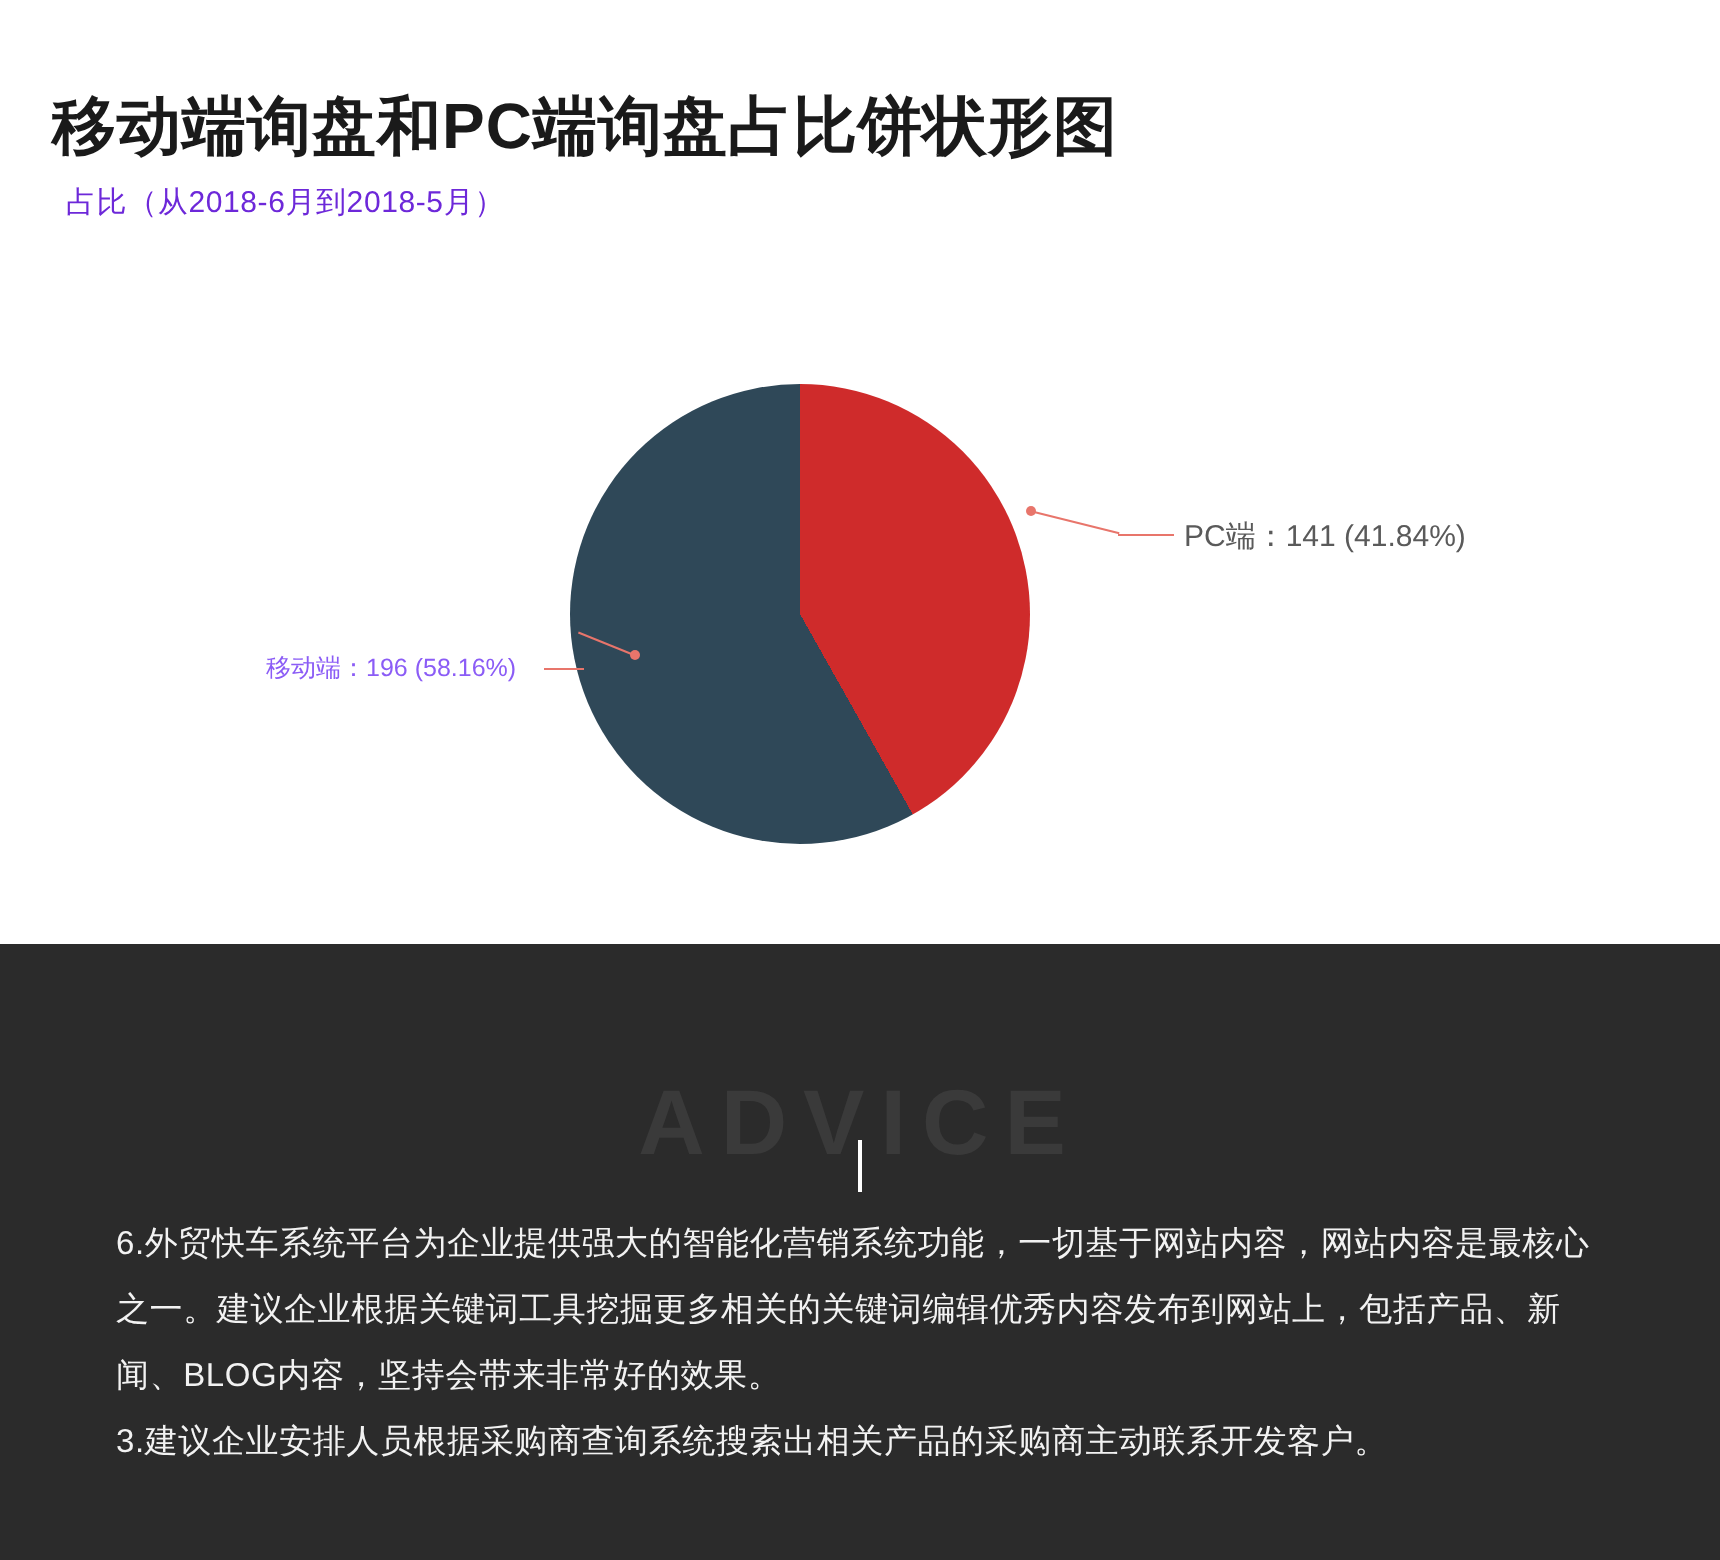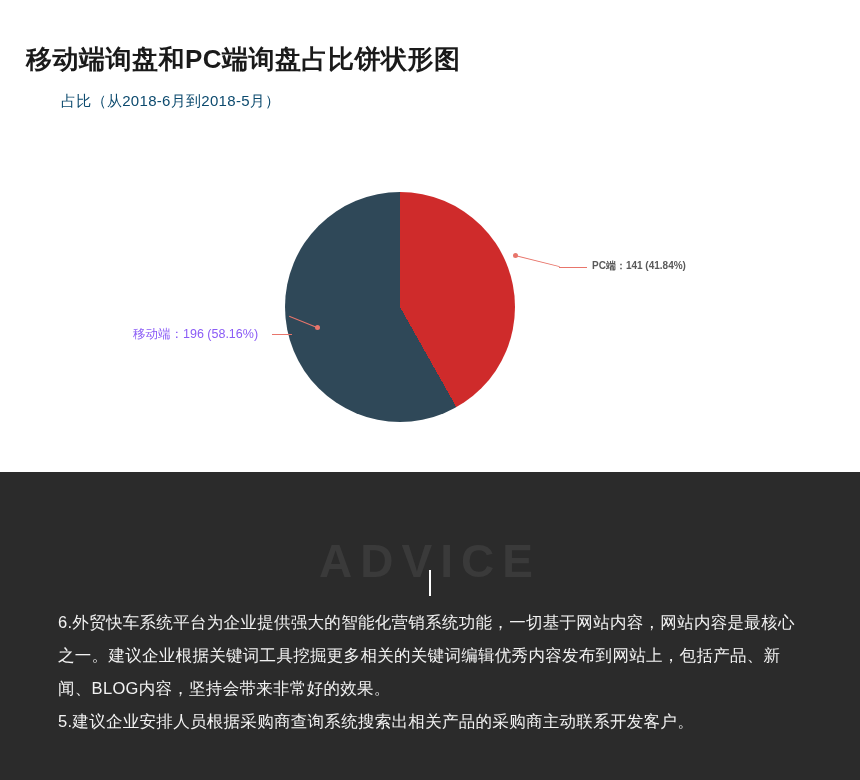--- a/index.html
+++ b/index.html
@@ -21,33 +21,32 @@
   .chart-section {
     position: relative;
     width: 860px;
     height: 472px;
     background: #ffffff;
   }
   .chart-title {
     position: absolute;
     left: 26px;
     top: 42px;
-    font-size: 26px;
+    font-size: 32px;
     font-weight: bold;
     color: #1a1a1a;
     letter-spacing: 0.5px;
   }
   .chart-subtitle {
     position: absolute;
     left: 33px;
     top: 92px;
     font-size: 15px;
-    color: #0c4a6e;
+    color: #6d28d9;
     letter-spacing: 0.3px;
-    margin-left: 28px;
   }
 
   .pie-wrap {
     position: absolute;
     left: 285px;
     top: 192px;
     width: 230px;
     height: 230px;
   }
   .pie {
@@ -60,24 +59,23 @@
 
   
   .leader {
     position: absolute;
     background: #e8756b;
   }
   .label-pc {
     position: absolute;
     left: 592px;
     top: 259px;
-    font-size: 10px;
+    font-size: 15px;
     color: #5a5a5a;
     white-space: nowrap;
-    font-weight: bold;
   }
   .label-mobile {
     position: absolute;
     left: 133px;
     top: 326px;
     font-size: 12.5px;
     color: #8b5cf6;
     white-space: nowrap;
   }
   .dot {
@@ -164,17 +162,17 @@
     <div class="dot" style="left:315px; top:325px;"></div>
     <div class="label-mobile">移动端：196 (58.16%)</div>
 
   </div>
 
   <div class="advice-section">
     <div class="ghost" style="top:62px;">ADVICE</div>
     <div class="divider"></div>
     <div class="advice-body">
       <p>6.外贸快车系统平台为企业提供强大的智能化营销系统功能，一切基于网站内容，网站内容是最核心之一。建议企业根据关键词工具挖掘更多相关的关键词编辑优秀内容发布到网站上，包括产品、新闻、BLOG内容，坚持会带来非常好的效果。</p>
-      <p>5.建议企业安排人员根据采购商查询系统搜索出相关产品的采购商主动联系开发客户。</p>
+      <p>3.建议企业安排人员根据采购商查询系统搜索出相关产品的采购商主动联系开发客户。</p>
     </div>
   </div>
 
 </div>
 
 </body></html>

